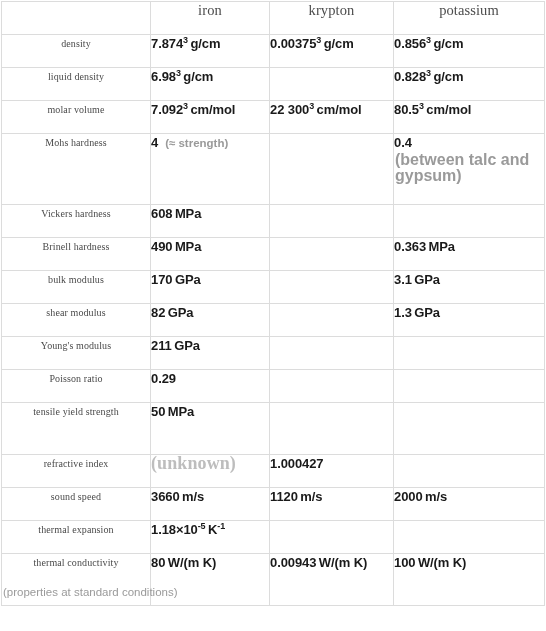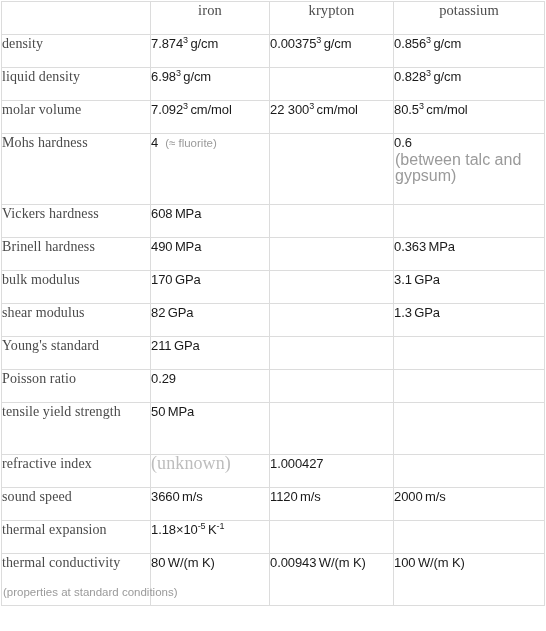--- a/index.html
+++ b/index.html
@@ -49,34 +49,36 @@
     font-weight: normal;
     font-family: "Liberation Serif", serif;
     font-size: 14.5px;
     color: #4c4c4c;
     letter-spacing: .1px;
   }
   th.corner { background: #ffffff; }
 
   td.rowlabel {
     font-family: "Liberation Serif", serif;
-    font-size: 14px;
+    font-size: 10px;
     color: #4a4a4a;
     padding: 8px 10px 8px 11px;
     line-height: 17px;
     letter-spacing: .1px;
+    text-align: center;
   }
 
   td.val {
     font-family: "Liberation Sans", sans-serif;
     font-size: 13px;
     color: #1a1a1a;
     padding: 9px 8px 8px 9px;
     line-height: 17px;
     letter-spacing: -0.1px;
+    font-weight: bold;
   }
 
   
   .num { font-family: "Liberation Sans", sans-serif; }
   .unit { font-family: "Liberation Sans", sans-serif; }
 
   sup.exp {
     font-size: 9px;
     vertical-align: super;
     line-height: 0;
@@ -154,23 +156,23 @@
           <td class="val"><span class="num">0.828</span><sup class="exp">3</sup><span class="unit"> g/cm</span></td>
         </tr>
         <tr class="r1">
           <td class="rowlabel">molar volume</td>
           <td class="val"><span class="num">7.092</span><sup class="exp">3</sup><span class="unit"> cm</span><span class="unit">/mol</span></td>
           <td class="val"><span class="num">22 300</span><sup class="exp">3</sup><span class="unit"> cm</span><span class="unit">/mol</span></td>
           <td class="val"><span class="num">80.5</span><sup class="exp">3</sup><span class="unit"> cm</span><span class="unit">/mol</span></td>
         </tr>
         <tr class="tall">
           <td class="rowlabel">Mohs hardness</td>
-          <td class="val"><span class="num">4</span><span class="annot-inline">(≈ fluorite)</span></td>
-          <td class="val"></td>
-          <td class="val"><span class="num">0.6</span><span class="annot-block">(between talc and gypsum)</span></td>
+          <td class="val"><span class="num">4</span><span class="annot-inline">(≈ strength)</span></td>
+          <td class="val"></td>
+          <td class="val"><span class="num">0.4</span><span class="annot-block">(between talc and gypsum)</span></td>
         </tr>
         <tr class="r1">
           <td class="rowlabel">Vickers hardness</td>
           <td class="val"><span class="num">608</span><span class="unit"> MPa</span></td>
           <td class="val"></td>
           <td class="val"></td>
         </tr>
         <tr class="r1">
           <td class="rowlabel">Brinell hardness</td>
           <td class="val"><span class="num">490</span><span class="unit"> MPa</span></td>
@@ -183,21 +185,21 @@
           <td class="val"></td>
           <td class="val"><span class="num">3.1</span><span class="unit"> GPa</span></td>
         </tr>
         <tr class="r1">
           <td class="rowlabel">shear modulus</td>
           <td class="val"><span class="num">82</span><span class="unit"> GPa</span></td>
           <td class="val"></td>
           <td class="val"><span class="num">1.3</span><span class="unit"> GPa</span></td>
         </tr>
         <tr class="r1">
-          <td class="rowlabel">Young's standard</td>
+          <td class="rowlabel">Young's modulus</td>
           <td class="val"><span class="num">211</span><span class="unit"> GPa</span></td>
           <td class="val"></td>
           <td class="val"></td>
         </tr>
         <tr class="r1">
           <td class="rowlabel">Poisson ratio</td>
           <td class="val"><span class="num">0.29</span></td>
           <td class="val"></td>
           <td class="val"></td>
         </tr>

